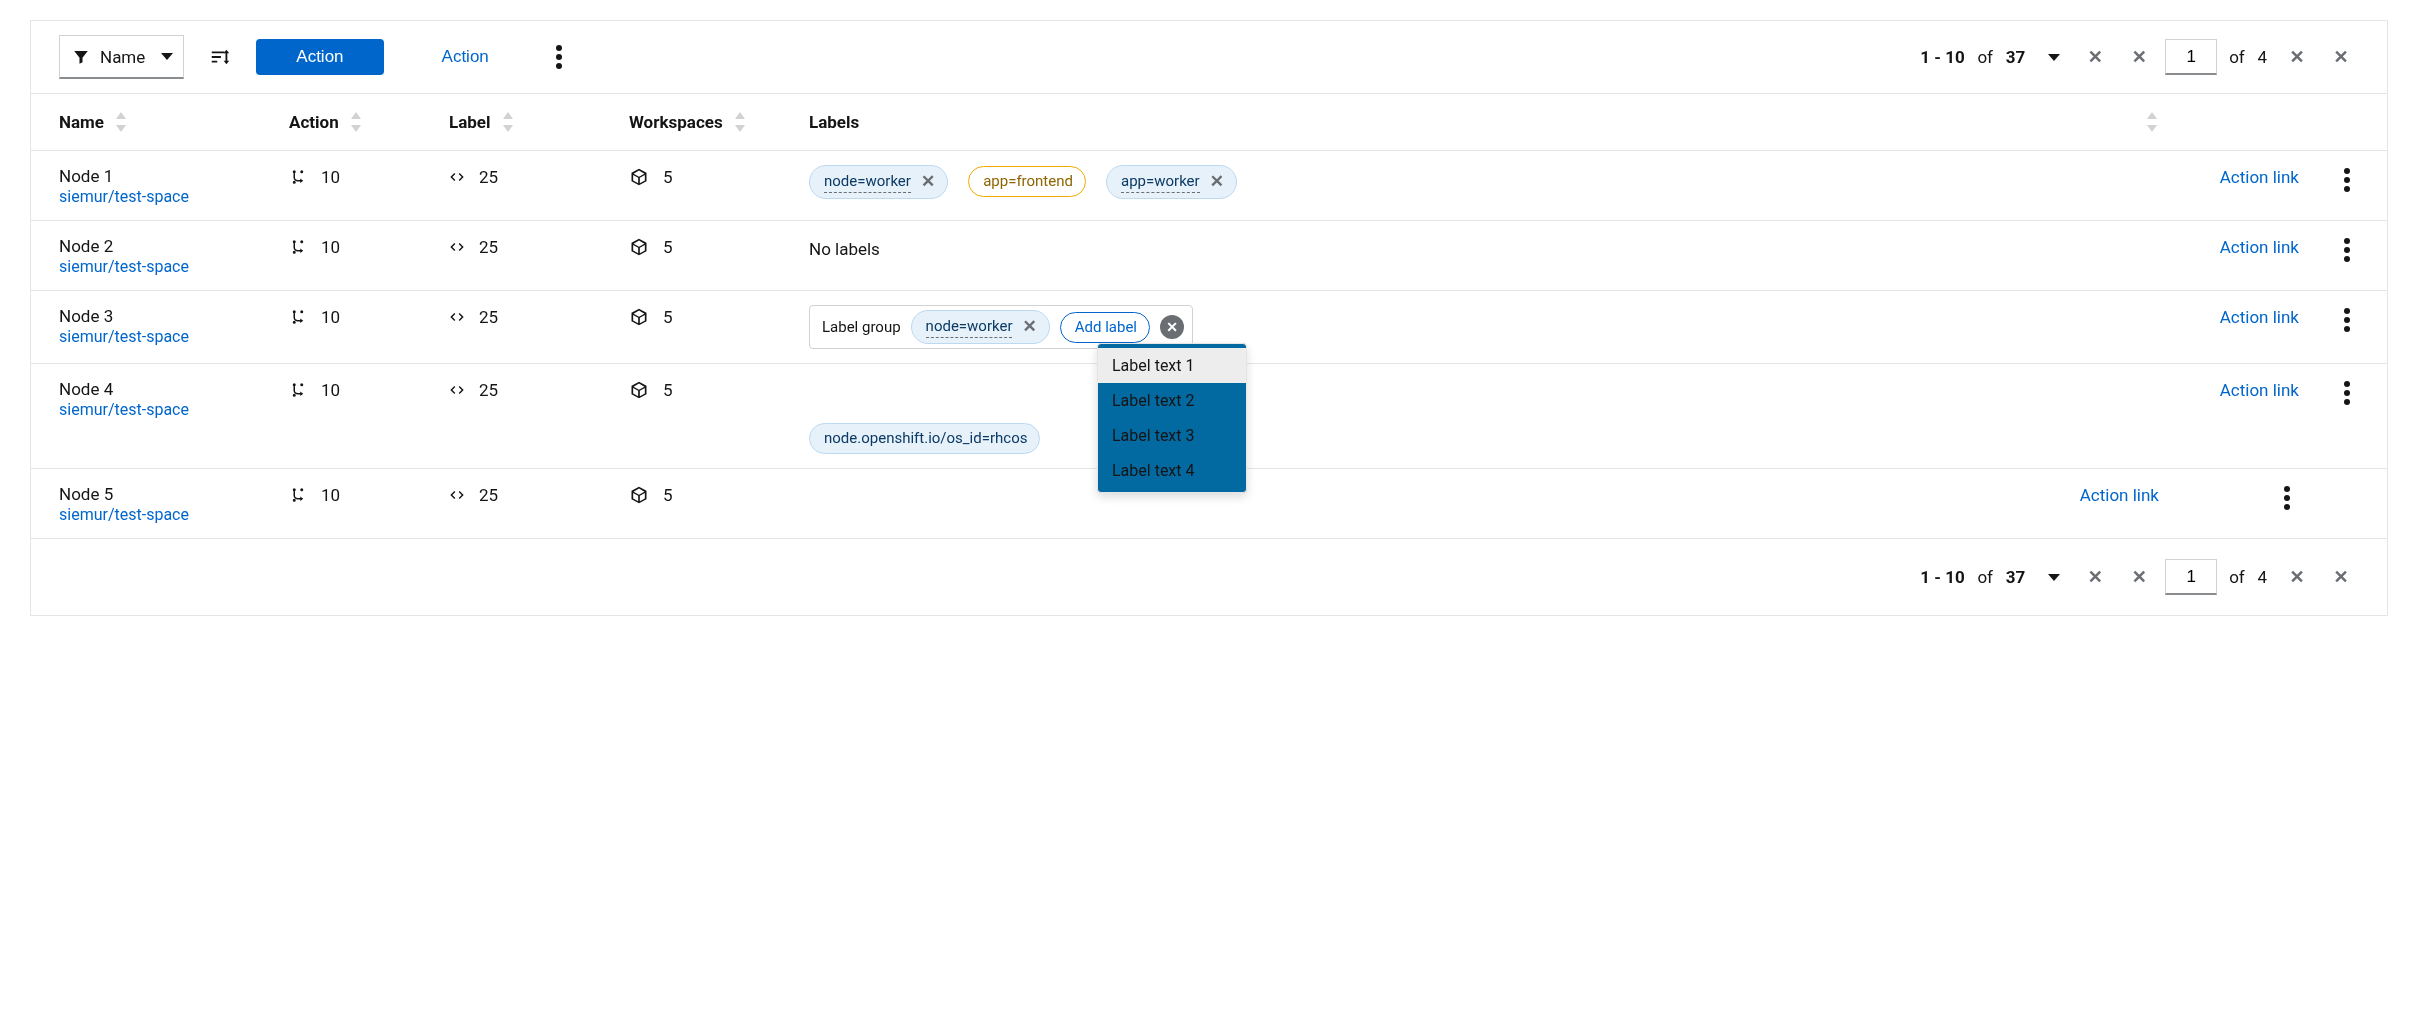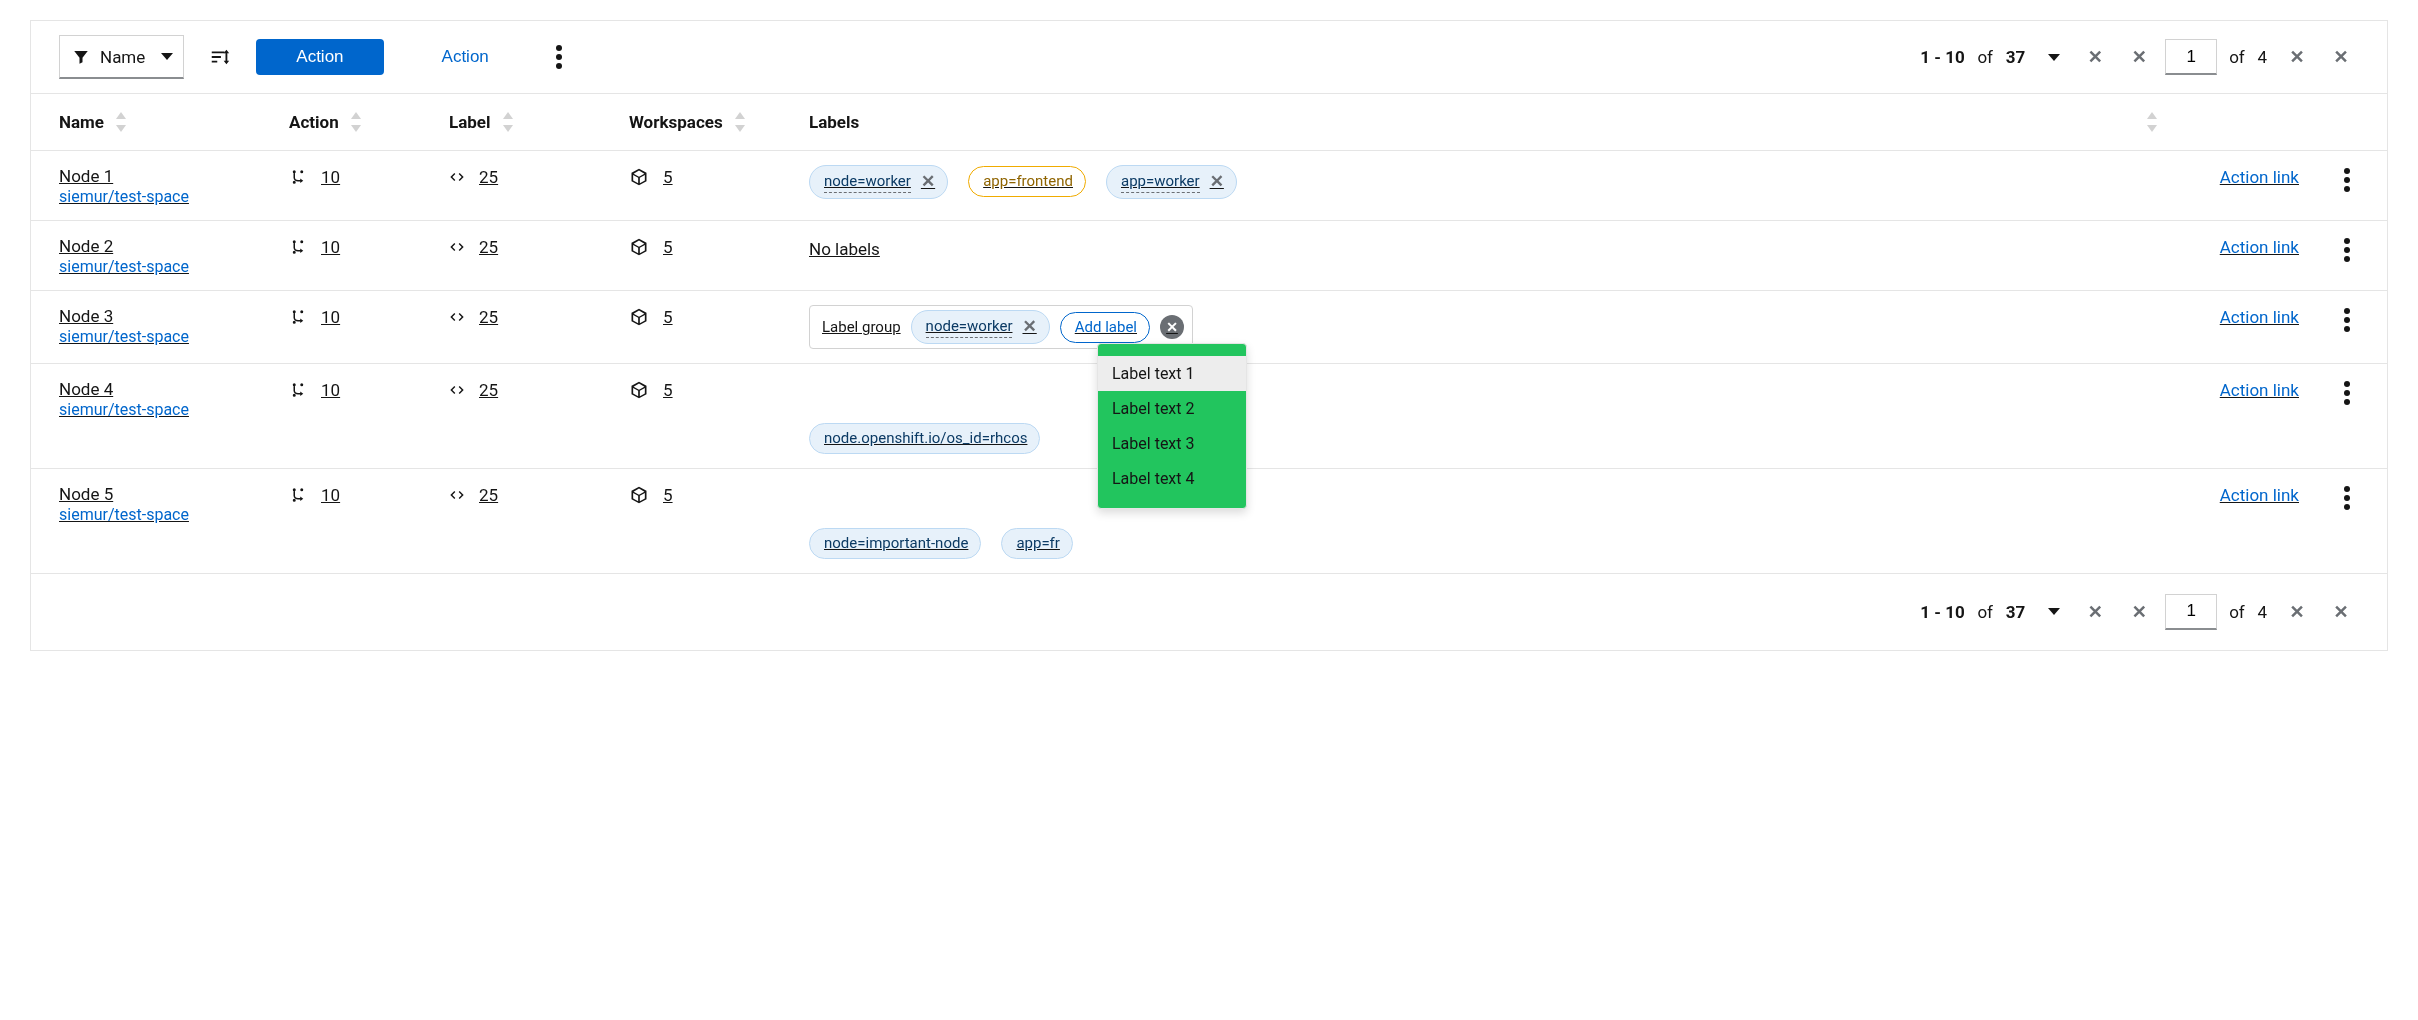--- a/index.html
+++ b/index.html
@@ -117,21 +117,20 @@
   }
   .sort-arrows::before { top:0; border-bottom:7px solid currentColor; }
   .sort-arrows::after  { bottom:0; border-top:7px solid currentColor; }
   
   .trow {
     display:grid;
     grid-template-columns: 230px 160px 180px 180px 1fr 140px 60px;
     align-items: flex-start;
     padding: 14px 28px;
     border-bottom: 1px solid #e5e5e5;
-    text-decoration: underline;
   }
   .node-name { font-size:17px; font-weight:400; line-height:1.3; }
   .node-link { color:#0066cc; cursor:pointer; font-size:16px; }
   .cell-icon-num {
     display:flex; align-items:center; gap:14px;
     font-size:17px;
     padding-top:2px;
   }
   
   .chip {
@@ -164,26 +163,26 @@
     border:none; cursor:pointer; font-size:14px; font-weight:700;
   }
   .no-labels { color:#151515; font-size:17px; padding-top:4px; }
   .action-link { color:#0066cc; cursor:pointer; font-size:17px; text-align:right; padding-top:2px; }
   .row-kebab { display:flex; justify-content:flex-end; }
   
   .dropdown {
     position:absolute;
     top:38px; left:288px;
     min-width:150px;
-    background:#22c55e;
+    background:#0369a1;
     border:1px solid #e5e5e5;
     border-radius:4px;
     box-shadow: 0 4px 10px rgba(0,0,0,0.14);
     z-index:10;
-    padding:12px 0;
+    padding:4px 0;
   }
   .dropdown-item {
     padding:8px 14px; font-size:16px; cursor:pointer;
   }
   .dropdown-item.selected { background:#ededed; }
   
   .tfoot {
     display:flex; justify-content:flex-end;
     padding:20px 28px;
   }
@@ -469,28 +468,20 @@
                 <path fill="#151515" d="M8 6l-6 6 6 6 1.5-1.5L5 12l4.5-4.5L8 6zm8 0l-1.5 1.5L19 12l-4.5 4.5L16 18l6-6-6-6z"></path>
               </svg></span>
             <span>25</span>
           </div>
           <div class="cell-icon-num">
             <span class="ico"><svg width="20" height="20" viewBox="0 0 24 24">
                 <path fill="#151515" d="M12 2L3 7v10l9 5 9-5V7l-9-5zm0 2.3L18.5 8 12 11.7 5.5 8 12 4.3zM5 9.6l6 3.4v6.6l-6-3.4V9.6zm8 10V13l6-3.4v6.6l-6 3.4z"></path>
               </svg></span>
             <span>5</span>
           </div>
-          <div class="labels-cell">
-            <span class="chip blue">
-              <span>node=important-node</span>
-            </span>
-            <span class="chip blue">
-              <span>app=fr</span>
-            </span>
-          </div>
           <div class="action-link">Action link</div>
           <div class="row-kebab">
             <button class="kebab">
               <span></span>
               <span></span>
               <span></span>
             </button>
           </div>
         </div>
       </div>

